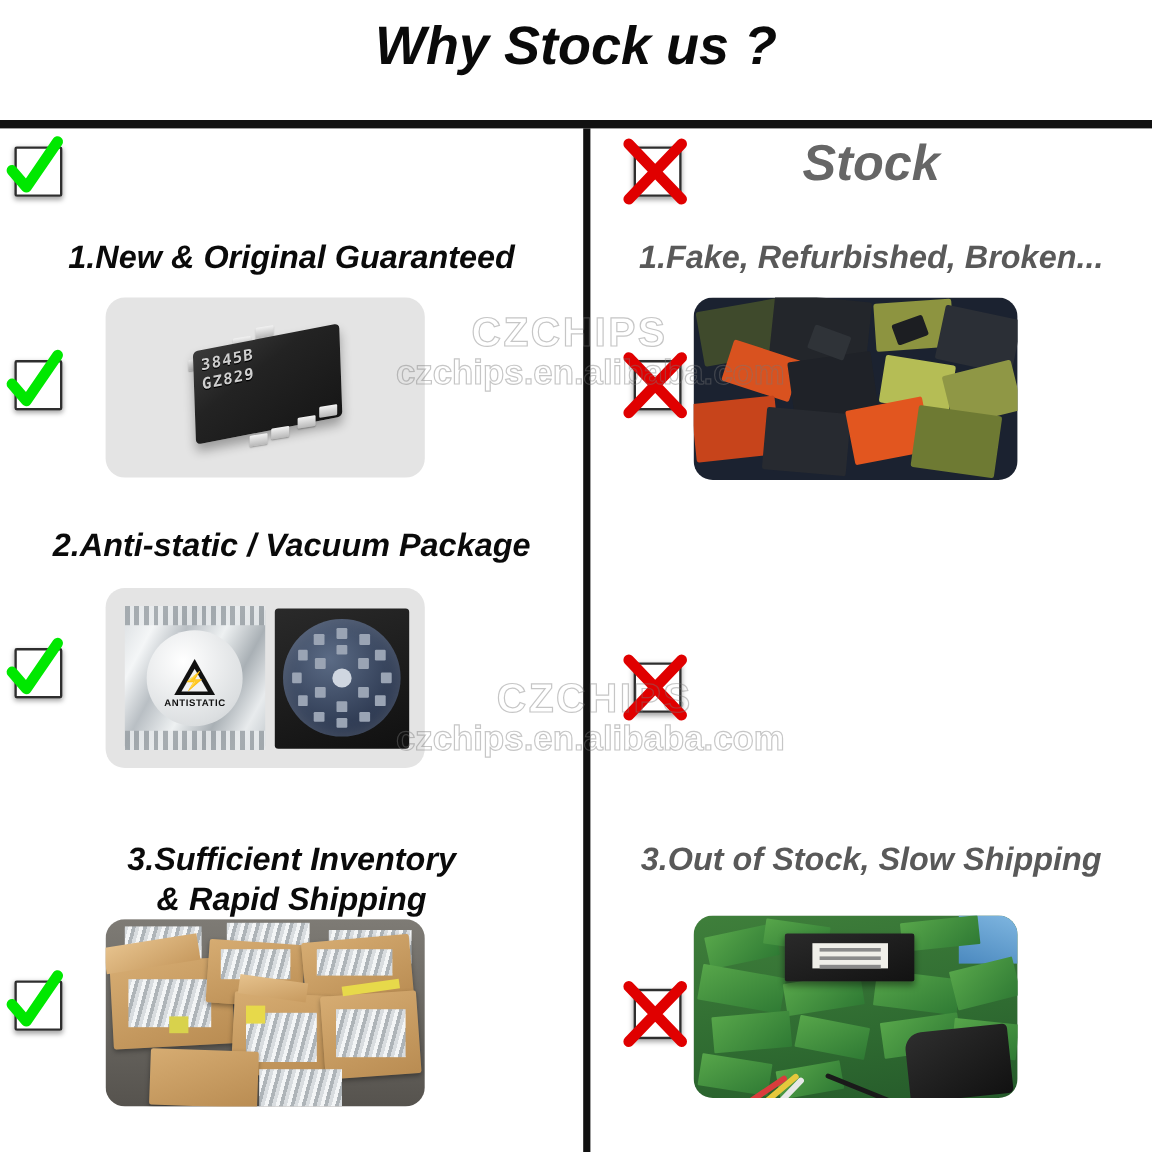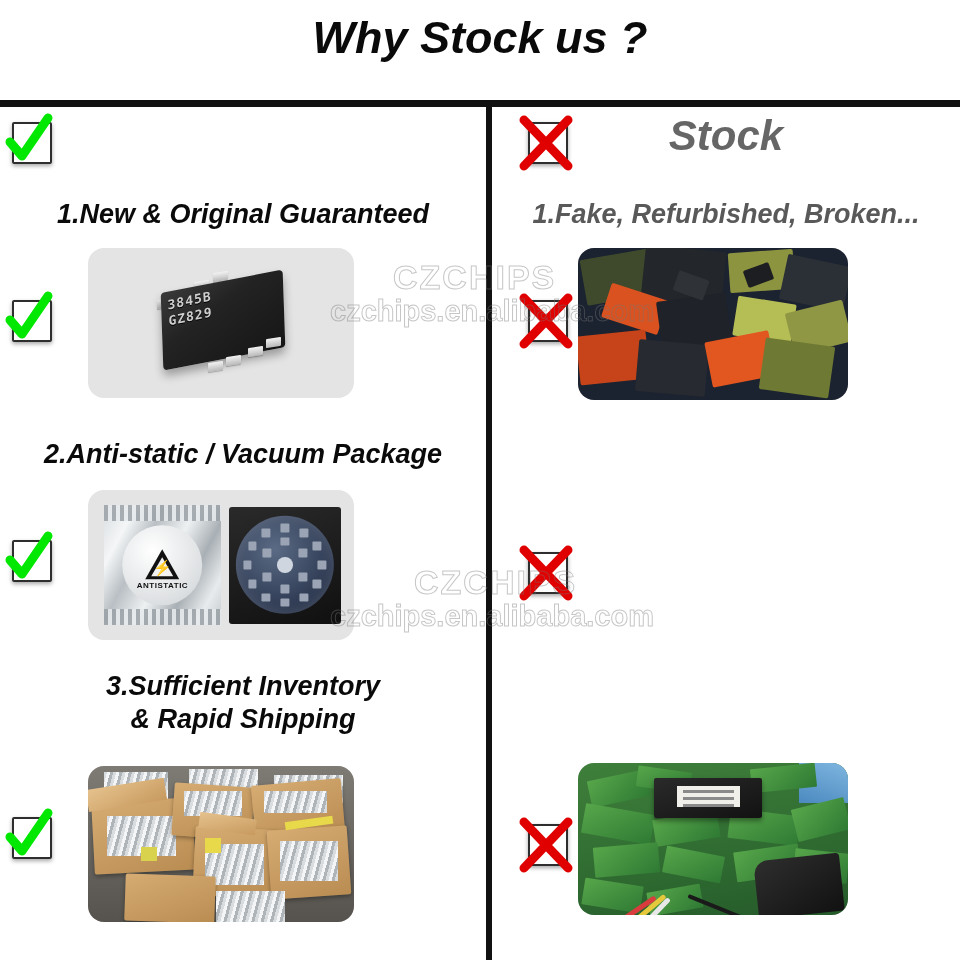--- a/index.html
+++ b/index.html
@@ -311,21 +311,21 @@
 
 
   <div class="mark" style="left:514px; top:540px;">
     <div class="box"></div>
     <svg viewBox="0 0 62 62">
       <path d="M10 10 L54 56 M54 10 L10 56" fill="none" stroke="#e00000" stroke-width="9" stroke-linecap="round"></path>
     </svg>
   </div>
 
 
-  <div class="row-title ours" style="left:8px; top:670px; width:470px; text-align:center;">3.Sufficient Inventory
+  <div class="row-title ours" style="left:8px; top:700px; width:470px; text-align:center;">3.Sufficient Inventory
 &amp; Rapid Shipping</div>
 
   <div class="mark" style="left:-2px; top:805px;">
     <div class="box"></div>
     <svg viewBox="0 0 62 62">
       <path d="M12 32 L24 46 L50 8" fill="none" stroke="#00e800" stroke-width="9" stroke-linecap="round" stroke-linejoin="round"></path>
     </svg>
   </div>
 
   <div class="photo" style="left:88px; top:766px; width:266px; height:156px;">
@@ -347,20 +347,21 @@
     <div class="bags" style="left:44%; top:50%; width:22%; height:26%;"></div>
     <div class="box" style="left:68%; top:40%; width:30%; height:44%; transform:rotate(-4deg);"></div>
     <div class="bags" style="left:72%; top:48%; width:22%; height:26%;"></div>
     <div class="box" style="left:14%; top:70%; width:34%; height:30%; transform:rotate(2deg);"></div>
     <div class="bags" style="left:48%; top:80%; width:26%; height:20%;"></div>
     <div style="position:absolute; left:44%; top:46%; width:6%; height:10%; background:#e7d94a;"></div>
     <div style="position:absolute; left:74%; top:34%; width:18%; height:5%; background:#e7d94a; transform:rotate(-8deg);"></div>
     <div style="position:absolute; left:20%; top:52%; width:6%; height:9%; background:#d8d24c;"></div>
   </div>
 
+  <div class="row-title other" style="left:496px; top:700px; width:460px; text-align:center;">3.Out of Stock, Slow Shipping</div>
 
   <div class="mark" style="left:514px; top:812px;">
     <div class="box"></div>
     <svg viewBox="0 0 62 62">
       <path d="M10 10 L54 56 M54 10 L10 56" fill="none" stroke="#e00000" stroke-width="9" stroke-linecap="round"></path>
     </svg>
   </div>
 
   <div class="photo" style="left:578px; top:763px; width:270px; height:152px;">
     <div class="green-bg"></div>

